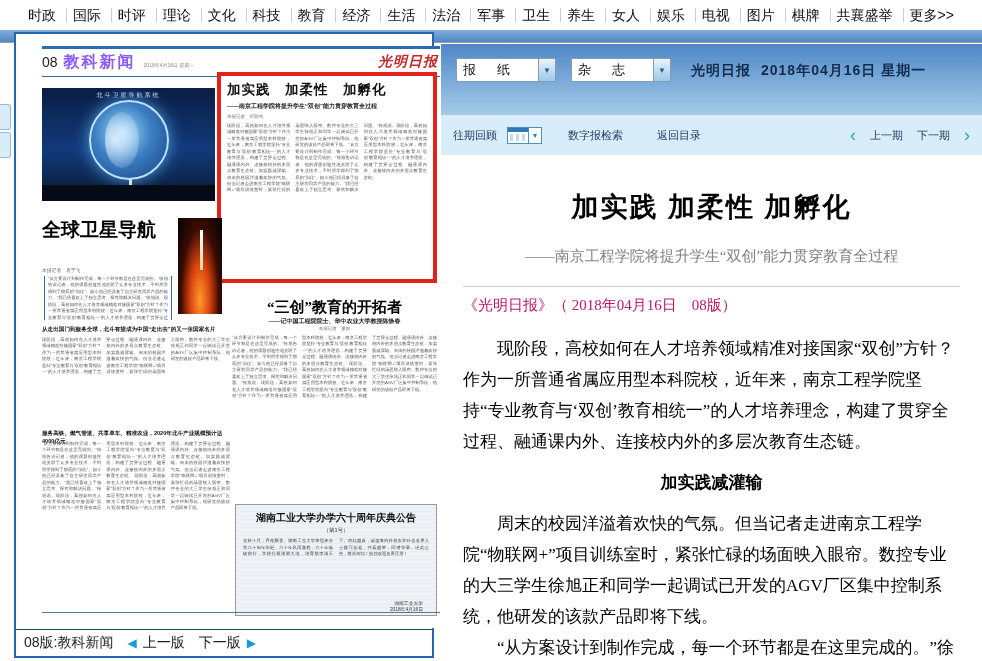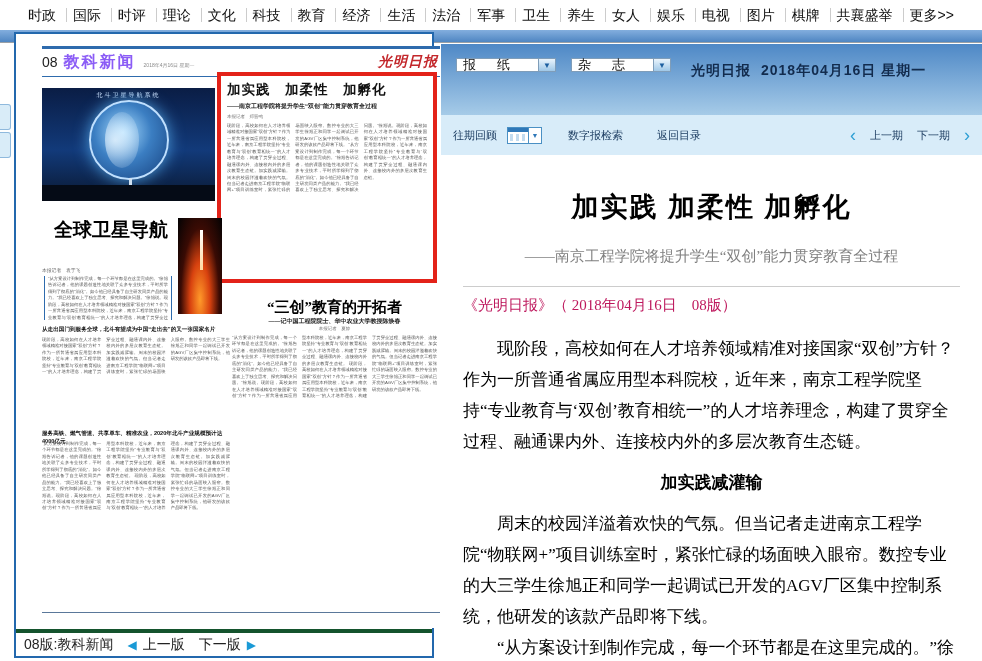--- a/index.html
+++ b/index.html
@@ -56,21 +56,21 @@
   .redbox-title { font-size:13.5px; font-weight:bold; color:#111; letter-spacing:1px;
     font-family:"Liberation Serif",serif; }
   .redbox-sub { font-size:6px; font-weight:bold; color:#222; margin-top:3px; }
   .redbox-byline { font-size:4.5px; color:#777; margin:3px 0 4px; }
   .microcols-3 { column-count:3; column-gap:5px; font-size:4.3px; line-height:1.5;
     color:#555; text-align:justify; overflow:hidden; }
   .redbox .microcols-3 { height:158px; }
 
   
   .bd-headline { position:absolute; left:0; top:172px; width:134px; font-size:19px;
-    font-weight:bold; color:#000; line-height:23px; font-family:"Liberation Serif",serif;margin-left:12px; }
+    font-weight:bold; color:#000; line-height:23px; font-family:"Liberation Serif",serif; }
   .rocket { position:absolute; left:136px; top:172px; width:44px; height:96px; overflow:hidden;
     background:radial-gradient(ellipse at 50% 85%, #ff9a2a 0%, #d8420f 32%, #3a0b04 62%, #020203 100%); }
   .rocket::before { content:""; position:absolute; left:50%; top:12%; width:3px; height:42%;
     background:linear-gradient(#fff,#ffd9a0); }
   .bd-byline { position:absolute; left:0; top:221px; font-size:4.8px; color:#666; }
   .bd-intro { position:absolute; left:2px; top:230px; width:128px; height:44px; overflow:hidden;
     font-size:4.3px; line-height:1.5; color:#555; text-align:justify;
     border-left:1px solid #2e6bad; border-right:1px solid #2e6bad; padding:0 3px; }
   .bd-subhead1 { position:absolute; left:0; top:280px; width:188px; font-size:5.6px;
     font-weight:bold; color:#111; }
@@ -97,30 +97,30 @@
   .notice-no { text-align:center; font-size:5.5px; color:#333; margin:2px 0 4px; }
   .notice-body { column-count:2; column-gap:6px; font-size:4.3px; line-height:1.55;
     color:#444; height:62px; overflow:hidden; text-align:justify; }
   .notice-sign { text-align:right; font-size:4.8px; color:#333; padding-right:6px; }
 
   .page-bottom-rule { position:absolute; left:0; top:566px; width:398px;
     border-top:1px solid #5a789a; }
 
   
   .panel-footer { position:absolute; left:0; right:0; bottom:0; height:27px; background:#fff;
-    border-top:4px solid #14532d; display:flex; align-items:center; padding-left:8px;
+    border-top:1px solid #14532d; display:flex; align-items:center; padding-left:8px;
     font-size:14px; color:#222; }
   .panel-footer .pgnav { margin-left:14px; display:flex; align-items:center; gap:6px;
     cursor:pointer; }
   .diamond { color:#1a9ad6; font-size:12px; }
 
   
   .rheader { position:absolute; left:441px; top:44px; width:541px; height:71px;
     background:linear-gradient(#4e88c6,#a6cbe8); }
-  .select { position:absolute; top:14px; height:14px; width:100px; background:#fff;
+  .select { position:absolute; top:14px; height:24px; width:100px; background:#fff;
     border:1px solid #7f9db9; display:flex; align-items:center; cursor:pointer;gap:13px; }
   .select .sel-text { flex:1; font-size:13px; color:#111; padding-left:6px; letter-spacing:4px; }
   .sel-btn { width:17px; height:100%; background:linear-gradient(#eaf4fc,#9fc8e8);
     border-left:1px solid #7f9db9; display:flex; align-items:center; justify-content:center;
     font-size:8px; color:#1c5fa0; }
   .sel-paper { left:15px; } .sel-mag { left:130px; }
   .rh-date { position:absolute; left:250px; top:18px; font-size:14px; font-weight:bold;
     color:#122b4d; letter-spacing:1px; display:flex; gap:10px; }
 
   
@@ -237,20 +237,27 @@
       </div>
 
       <div class="sc-title">“三创”教育的开拓者</div>
       <div class="sc-sub">——记中国工程院院士、华中农业大学教授陈焕春</div>
       <div class="sc-byline">本报记者　夏静</div>
       <div class="sc-cols microcols-3">
         <span>“从方案设计到制作完成，每一个环节都是在这里完成的。”徐旭告诉记者，他的课题创造性地关联了众多专业技术，平时所学得到了彻底的“消化”。如今他已经具备了自主研发同类产品的能力。“我已经喜欢上了独立思考、探究和解决问题。”徐旭说。现阶段，高校如何在人才培养领域精准对接国家“双创”方针？作为一所普通省属应用型本科院校，近年来，南京工程学院坚持“专业教育与‘双创’教育相统一”的人才培养理念，构建了贯穿全过程、融通课内外、连接校内外的多层次教育生态链。</span>
         <span>现阶段，高校如何在人才培养领域精准对接国家“双创”方针？作为一所普通省属应用型本科院校，近年来，南京工程学院坚持“专业教育与‘双创’教育相统一”的人才培养理念，构建了贯穿全过程、融通课内外、连接校内外的多层次教育生态链。加实践减灌输。周末的校园洋溢着欢快的气氛。但当记者走进南京工程学院“物联网+”项目训练室时，紧张忙碌的场面映入眼帘。数控专业的大三学生徐旭正和同学一起调试已开发的AGV厂区集中控制系统，他研发的该款产品即将下线。</span>
       </div>
 
+      <div class="notice">
+        <div class="notice-title">湖南工业大学办学六十周年庆典公告</div>
+        <div class="notice-no">（第1号）</div>
+        <div class="notice-body">金秋十月，丹桂飘香。湖南工业大学将迎来办学六十周年华诞。六十年风雨兼程，六十年砥砺前行，学校扎根湖湘大地，培育桃李满天下。值此盛典，诚邀海内外校友和社会各界人士拨冗莅临，共襄盛举，同谱华章。谨此公告，敬祈周知！热忱欢迎各界宾朋！</div>
+        <div class="notice-sign">湖南工业大学</div>
+        <div class="notice-sign">2018年4月16日</div>
+      </div>
 
       <div class="page-bottom-rule"></div>
     </div>
 
     <div class="panel-footer">
       <span>08版:教科新闻</span>
       <span class="pgnav">
         <span class="diamond">◀</span>
         <span>上一版</span>
       </span>

